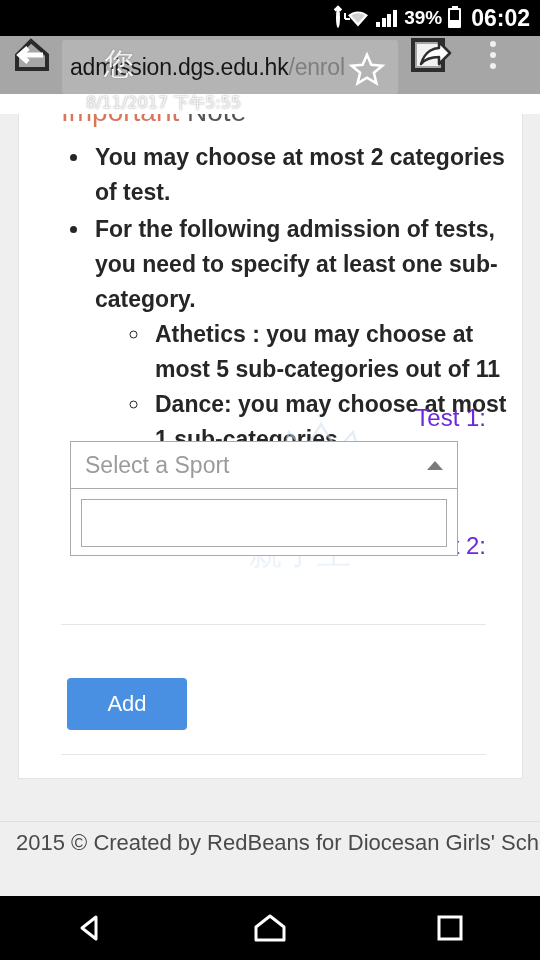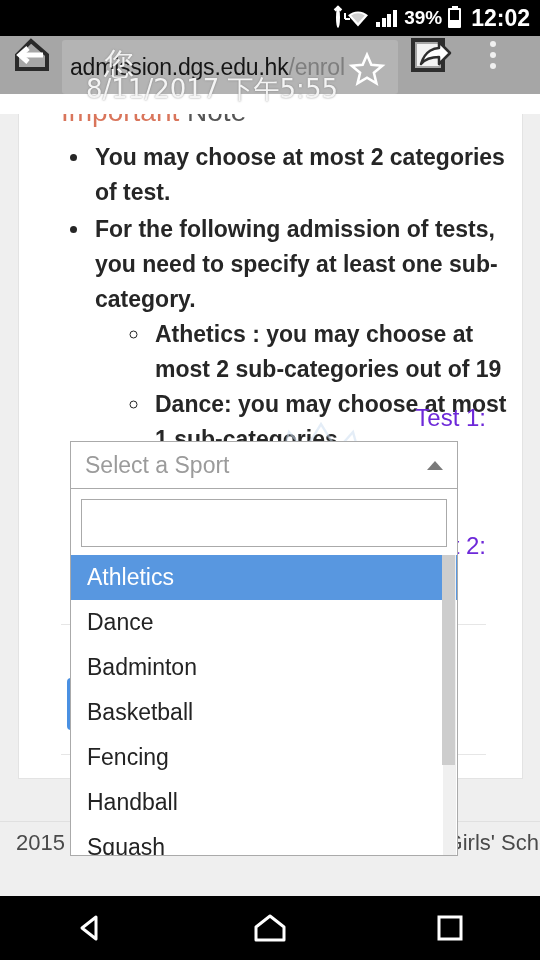--- a/index.html
+++ b/index.html
@@ -141,22 +141,22 @@
     left: 104px; top: 44px;
     font-size: 30px;
     color: #f2f2f2;
     text-shadow: 0 0 2px rgba(120,120,120,.8);
     pointer-events: none;
     z-index: 40;
     font-family: "DejaVu Sans", sans-serif;
   }
   #wm-date {
     position: absolute;
-    left: 86px; top: 72px;
-    font-size: 26px;
+    left: 86px; top: 93px;
+    font-size: 16px;
     color: #f4f4f4;
     text-shadow: 0 0 2px rgba(110,110,110,.8);
     pointer-events: none;
     z-index: 40;
     font-family: "DejaVu Sans", sans-serif;
     white-space: nowrap;
     text-align: center;
   }
 
   
@@ -374,21 +374,21 @@
       </svg>
     </span>
     <span class="sb-icon signal">
       <b></b>
         <b></b>
         <b></b>
         <b></b>
     </span>
     <span class="sb-text">39%</span>
     <span class="sb-icon battery"></span>
-    <span class="sb-text" id="clocktime">12:02</span>
+    <span class="sb-text" id="clocktime">06:02</span>
   </div>
 
   <div id="chrome">
     <div id="homeback-btn">
       <svg width="44" height="40" viewBox="0 0 44 40">
         <path d="M22 6 L38 20 L38 34 L8 34 L8 20 Z" fill="none" stroke="#2a2a2a" stroke-width="4"></path>
         <path d="M38 20 L22 20" stroke="#ffffff" stroke-width="0"></path>
         <g>
           <path d="M34 20 L14 20" stroke="#ffffff" stroke-width="5" stroke-linecap="butt"></path>
           <path d="M19 13 L11 20 L19 27" fill="none" stroke="#ffffff" stroke-width="5" stroke-linejoin="miter"></path>
@@ -431,21 +431,21 @@
 
       <div id="heading">
         <span class="accent">Important</span><span> Note</span>
       </div>
 
       <ul class="notes">
         <li>You may choose at most 2 categories of test.</li>
         <li>
           <span>For the following admission of tests, you need to specify at least one sub-category.</span>
           <ul class="sub">
-            <li>Athetics : you may choose at most 2 sub-categories out of 19</li>
+            <li>Athetics : you may choose at most 5 sub-categories out of 11</li>
             <li>Dance: you may choose at most 1 sub-categories.</li>
           </ul>
         </li>
       </ul>
 
       <div class="test-label" id="test1-label">Test 1:</div>
       <div class="test-label" id="test2-label">Test 2:</div>
 
       <div class="sep-line" id="sep1"></div>
       <div class="sep-line" id="sep2"></div>
@@ -472,32 +472,20 @@
 
     <div id="sport-select">
       <div id="sport-select-box">
         <span id="sport-placeholder">Select a Sport</span>
         <span id="sport-arrow"></span>
       </div>
       <div id="sport-dropdown">
         <div id="sport-search-wrap">
           <input id="sport-search" type="text" autofocus="" placeholder="" style="">
         </div>
-        <div id="sport-results">
-          <div class="sport-option selected">Athletics</div>
-          <div class="sport-option">Dance</div>
-          <div class="sport-option">Badminton</div>
-          <div class="sport-option">Basketball</div>
-          <div class="sport-option">Fencing</div>
-          <div class="sport-option">Handball</div>
-          <div class="sport-option">Squash</div>
-          <div id="sport-scrollbar">
-            <div id="sport-scrollthumb"></div>
-          </div>
-        </div>
       </div>
     </div>
 
     <div id="footer">
       <div id="footer-text">2015 © Created by RedBeans for Diocesan Girls' School</div>
     </div>
   </div>
 
   <div id="navbar">
     <div class="nav-btn">

